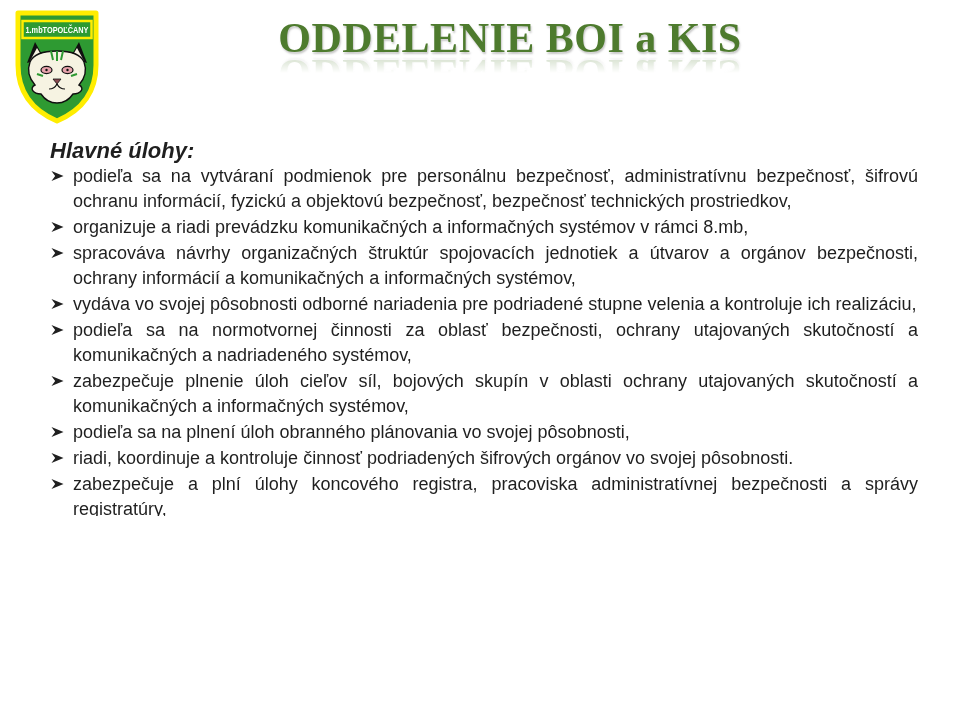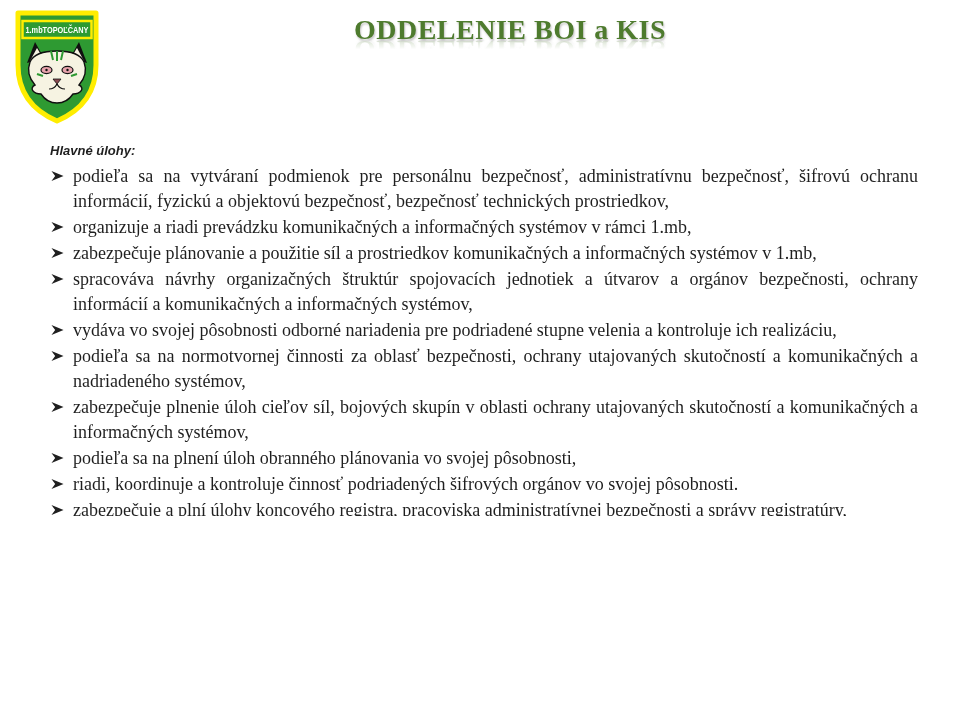--- a/index.html
+++ b/index.html
@@ -21,50 +21,50 @@
   .title-zone {
     position: absolute;
     left: 60px; right: 0; top: 14px;
     text-align: center;
   }
   .title {
     display: inline-block;
     margin: 0;
     font-family: "Liberation Serif", serif;
     font-weight: bold;
-    font-size: 28px;
+    font-size: 42px;
     letter-spacing: 0.5px;
     color: #4e7b2e;
     text-shadow: 1px 2px 2px rgba(130,130,130,0.45);
     -webkit-box-reflect: below -12px linear-gradient(transparent 52%, rgba(0,0,0,0.35));
   }
   
   .content {
     position: absolute;
     left: 50px; top: 138px;
     width: 868px;
     color: #1f1f1f;
     font-size: 18px;
     line-height: 25px;
   }
   .heading {
     margin: 0 0 1px 0;
     font-weight: bold;
     font-style: italic;
-    font-size: 13px;
+    font-size: 22px;
   }
   .bullets { list-style: none; margin: 0; padding: 0; }
   .bullets li {
     position: relative;
     padding-left: 23px;
     text-align: justify;
     margin: 1px 0;
   }
   .arr { position: absolute; left: 1px; top: 6px; line-height: 0; }
-  .txt { white-space: pre-wrap; font-family: Liberation Serif, serif; }
+  .txt { white-space: pre-wrap; }
 </style>
 </head>
 <body>
 
 <div class="slide">
 
   <svg class="crest" width="88" height="118" viewBox="0 0 88 118" aria-hidden="true">
     <path d="M5,5 H83 V57 C83,87 65,104 44,113 C23,104 5,87 5,57 Z" fill="#2e9a32" stroke="#ffed00" stroke-width="5" stroke-linejoin="round"></path>
     <rect x="9.5" y="13" width="69" height="17" fill="#2e9a32" stroke="#ffed00" stroke-width="2.5"></rect>
     <text x="44" y="25" text-anchor="middle" font-size="8.3" fill="#ffffff" textLength="63" lengthAdjust="spacingAndGlyphs">1.mbTOPOĽČANY</text>
@@ -95,27 +95,21 @@
       <li>
         <span class="arr"><svg width="13" height="12" viewBox="0 0 14 12">
               <path d="M0.5,0.5 L13.5,6 L0.5,11.5 L4.5,6 Z" fill="#1f1f1f"></path>
             </svg></span>
         <span class="txt">podieľa sa na vytváraní podmienok pre personálnu bezpečnosť, administratívnu bezpečnosť, šifrovú ochranu informácií, fyzickú a objektovú bezpečnosť, bezpečnosť technických prostriedkov,</span>
       </li>
       <li>
         <span class="arr"><svg width="13" height="12" viewBox="0 0 14 12">
               <path d="M0.5,0.5 L13.5,6 L0.5,11.5 L4.5,6 Z" fill="#1f1f1f"></path>
             </svg></span>
-        <span class="txt">organizuje a riadi prevádzku komunikačných a informačných systémov v rámci 1.mb,</span>
-      </li>
-      <li>
-        <span class="arr"><svg width="13" height="12" viewBox="0 0 14 12">
-              <path d="M0.5,0.5 L13.5,6 L0.5,11.5 L4.5,6 Z" fill="#1f1f1f"></path>
-            </svg></span>
-        <span class="txt">zabezpečuje plánovanie a použitie síl a prostriedkov komunikačných a informačných systémov v 1.mb,</span>
+        <span class="txt">organizuje a riadi prevádzku komunikačných a informačných systémov v rámci 8.mb,</span>
       </li>
       <li>
         <span class="arr"><svg width="13" height="12" viewBox="0 0 14 12">
               <path d="M0.5,0.5 L13.5,6 L0.5,11.5 L4.5,6 Z" fill="#1f1f1f"></path>
             </svg></span>
         <span class="txt">spracováva návrhy organizačných štruktúr spojovacích jednotiek a útvarov a orgánov bezpečnosti, ochrany informácií a komunikačných a informačných systémov,</span>
       </li>
       <li>
         <span class="arr"><svg width="13" height="12" viewBox="0 0 14 12">
               <path d="M0.5,0.5 L13.5,6 L0.5,11.5 L4.5,6 Z" fill="#1f1f1f"></path>

